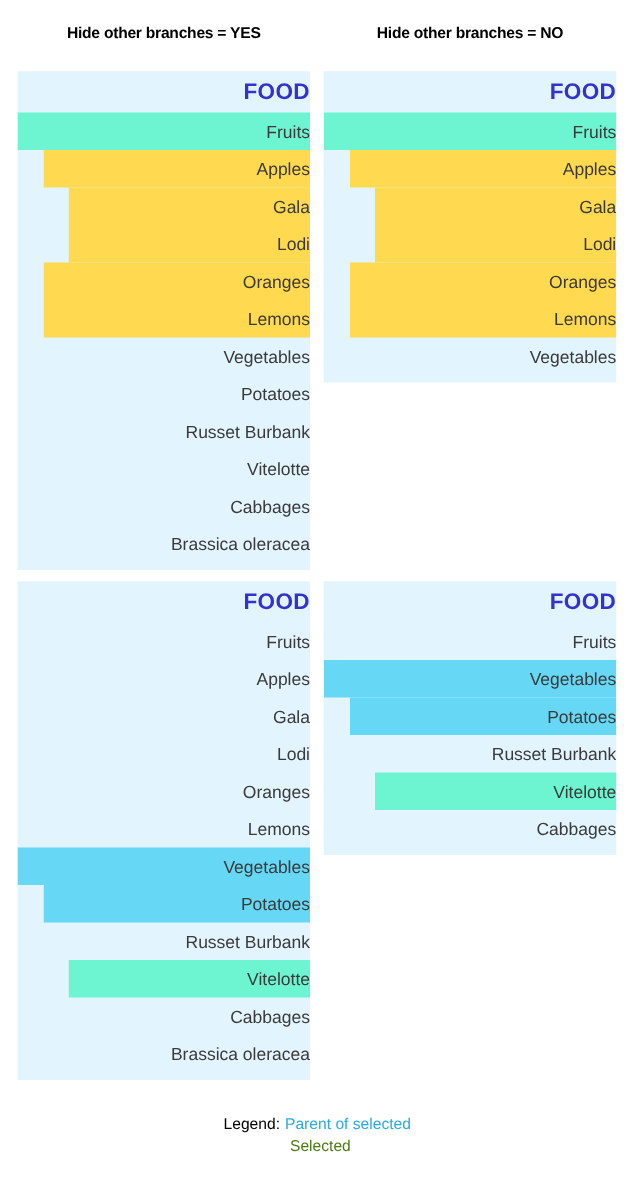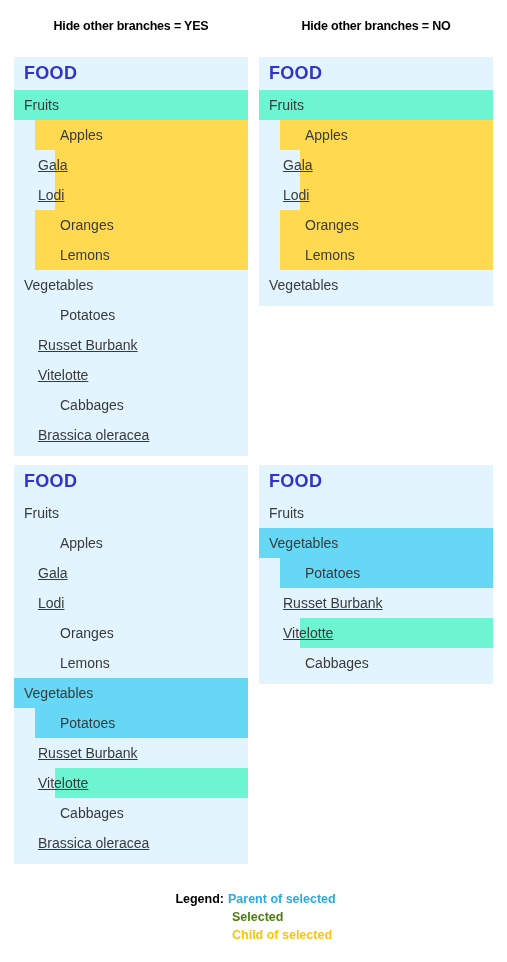--- a/index.html
+++ b/index.html
@@ -43,20 +43,21 @@
   .panel.p4 { left: 259px; top: 465px; width: 234px; }
 
   
   .row {
     position: relative;
     height: 30px;
     line-height: 30px;
     font-size: 14px;
     color: #3a3a3a;
     white-space: nowrap;
+    text-align: right;
   }
   .row .hl {
     position: absolute;
     top: 0;
     bottom: 0;
     right: 0;
     z-index: 0;
   }
   .row .lbl {
     position: relative;
@@ -68,40 +69,40 @@
     line-height: 33px;
     font-size: 18px;
     font-weight: bold;
     color: #3333cc;
     letter-spacing: 0.3px;
   }
 
   
   .i0 .lbl { padding-left: 10px; }
   .i1 .lbl { padding-left: 46px; }
-  .i2 .lbl { padding-left: 24px; text-decoration: underline; }
+  .i2 .lbl { padding-left: 24px; }
 
   .i0 .hl { left: 0px;  }
   .i1 .hl { left: 21px; }
   .i2 .hl { left: 41px; }
 
   
   .hl.selected { background: #6df5d2; }
   .hl.parent   { background: #66d7f5; }
   .hl.child    { background: #ffd94f; }
   .hl.none     { background: transparent; }
 
   
   #legend {
     position: absolute;
     left: 0;
     top: 890px;
     width: 419px;
     font-size: 12.5px;
-    font-weight: bold;
+    font-weight: normal;
   }
   .legend-line {
     display: block;
     line-height: 18px;
     white-space: nowrap;
   }
   .legend-lbl {
     display: inline-block;
     width: 228px;
     text-align: right;
@@ -175,16 +176,15 @@
       <div class="row i1"><span class="hl parent"></span><span class="lbl">Potatoes</span></div>
       <div class="row i2"><span class="hl none"></span><span class="lbl">Russet Burbank</span></div>
       <div class="row i2"><span class="hl selected"></span><span class="lbl">Vitelotte</span></div>
       <div class="row i1"><span class="hl none"></span><span class="lbl">Cabbages</span></div>
       <div style="height: 6px;"></div>
     </div>
 
   <div id="legend">
       <div class="legend-line"><span class="legend-lbl">Legend:</span><span class="legend-val parent">Parent of selected</span></div>
       <div class="legend-line"><span class="legend-spacer"></span><span class="legend-val selected">Selected</span></div>
-      <div class="legend-line"><span class="legend-spacer"></span><span class="legend-val child">Child of selected</span></div>
     </div>
 
 </div>
 
 </body></html>

